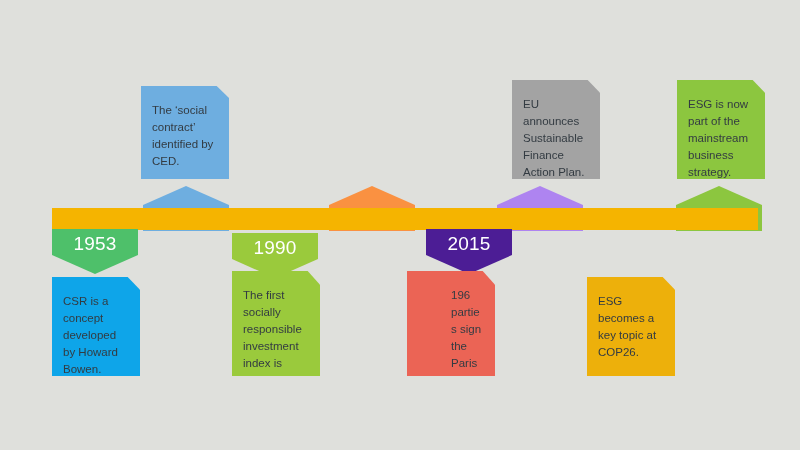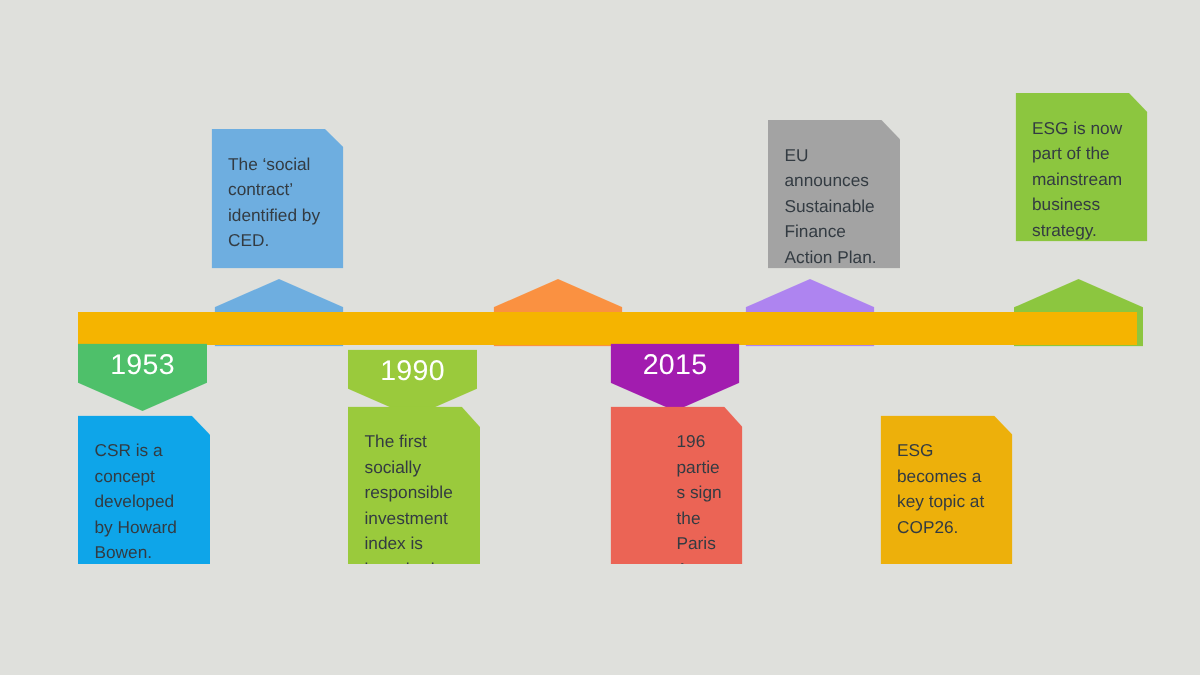--- a/index.html
+++ b/index.html
@@ -78,21 +78,21 @@
 
   <div class="card" id="card-1971" style="left:141px; top:86px; height:93px; background:#6eaee0;">
     <span>The ‘social contract’ identified by CED.</span>
   </div>
 
 
   <div class="card" id="card-2018" style="left:512px; top:80px; height:99px; background:#a3a3a3;">
     <span>EU announces Sustainable Finance Action Plan.</span>
   </div>
 
-  <div class="card" id="card-2024" style="left:677px; top:62px; height:99px; background:#8cc63f;">
+  <div class="card" id="card-2024" style="left:677px; top:80px; height:99px; background:#8cc63f;">
     <span>ESG is now part of the mainstream business strategy.</span>
   </div>
 
   <div class="marker marker-up" style="left:143px; top:186px; background:#6eaee0;">
     <span class="marker-label">1971</span>
   </div>
 
   <div class="marker marker-up" style="left:329px; top:186px; background:#fa9141;">
     <span class="marker-label">2004</span>
   </div>
@@ -108,21 +108,21 @@
   <div id="timeline-bar"></div>
 
   <div class="marker marker-down" style="left:52px; top:229px; background:#4ec06a;">
     <span class="marker-label">1953</span>
   </div>
 
   <div class="marker marker-down" style="left:232px; top:233px; background:#9aca3c;">
     <span class="marker-label">1990</span>
   </div>
 
-  <div class="marker marker-down" style="left:407px; top:229px; background:#a21caf;">
+  <div class="marker marker-down" style="left:426px; top:229px; background:#4c1d95;">
     <span class="marker-label">2015</span>
   </div>
 
 
   <div class="card" id="card-1953" style="left:52px; top:277px; height:99px; background:#0ea5e9;">
     <span>CSR is a concept developed by Howard Bowen.</span>
   </div>
 
   <div class="card" id="card-1990" style="left:232px; top:271px; height:105px; background:#9aca3c;">
     <span>The first socially responsible investment index is launched.</span>

